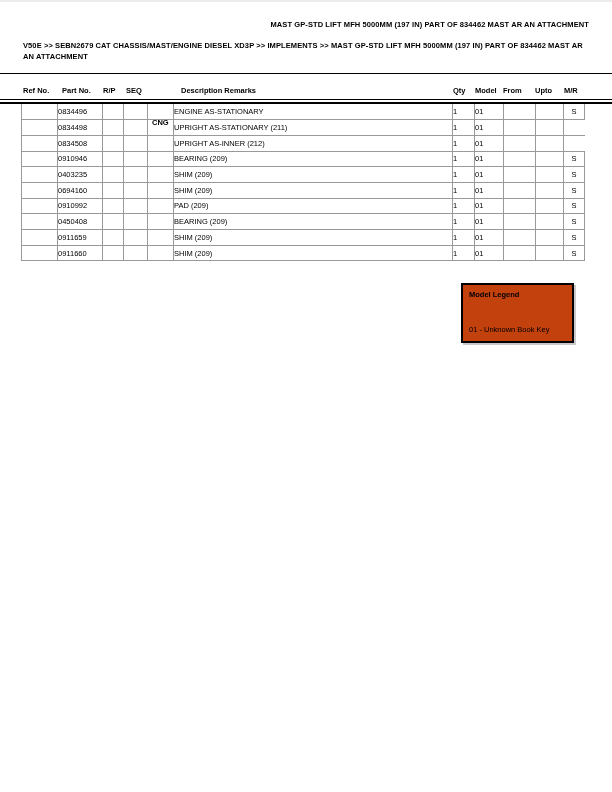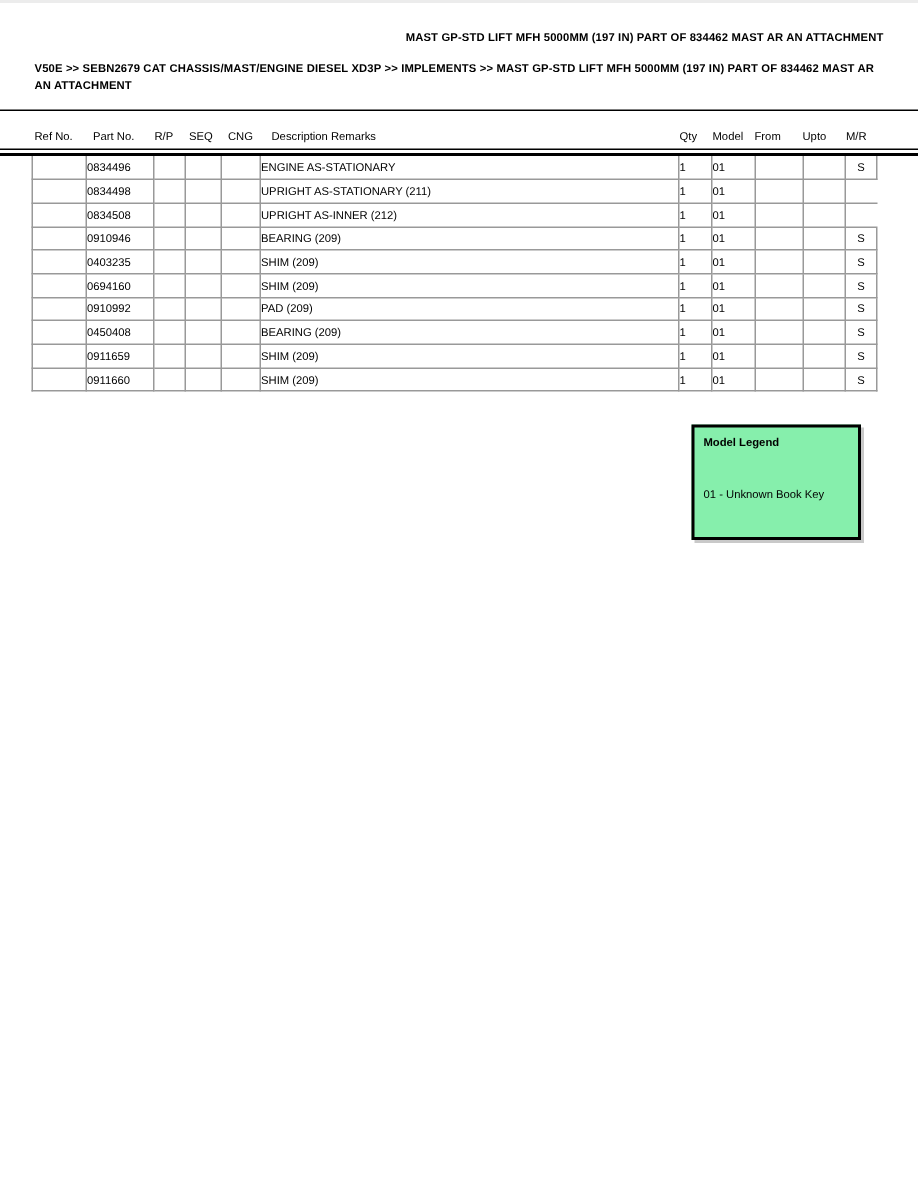--- a/index.html
+++ b/index.html
@@ -20,21 +20,21 @@
     font-size:7.5px; font-weight:bold; line-height:10.5px; letter-spacing:0.1px;
     cursor:pointer;
   }
   .rule-thin {
     position:absolute; left:0; top:73px; width:612px; height:1px; background:#000;
   }
   .col-headers {
     position:absolute; left:0; top:86px; width:612px; height:10px;
   }
   .col-headers span {
-    position:absolute; top:0; font-size:7.5px; font-weight:normal; white-space:nowrap;
+    position:absolute; top:0; font-size:7.5px; font-weight:bold; white-space:nowrap;
   }
   .rule-thick {
     position:absolute; left:0; top:99px; width:612px; height:5px;
     border-top:1px solid #000; border-bottom:2px solid #000;
     background:#fff; box-sizing:border-box;
   }
   table.parts {
     position:absolute; left:21px; top:104px; width:563px;
     border-collapse:collapse; table-layout:fixed;
     font-size:7.5px;
@@ -47,21 +47,21 @@
   table.parts tr:first-child td { border-top:none; }
   td.c-ref_no { }
   td.c-part_no { padding-left:5px; }
   td.c-description { padding-left:11px; }
   td.c-qty { padding-left:4px; }
   td.c-model { padding-left:4px; }
   td.c-mr { text-align:center; }
   tr.no-mr td.c-mr { border-right:none; }
   .legend {
     position:absolute; left:461px; top:283px; width:98px;
-    border:2px solid #000; background:#86efac; padding:4px 5px 22px 6px;
+    border:2px solid #000; background:#c2410c; padding:4px 5px 5px 6px;
     box-shadow:2px 2px 0 #c9c9c9;
   }
   .legend-title { font-size:7.5px; font-weight:bold; line-height:12px; }
   .legend-entry { font-size:7.5px; line-height:12px;margin-top:23px; }
 </style>
 </head>
 <body>
 
 <div class="page-top-edge"></div>
 
@@ -69,21 +69,21 @@
 
 <div class="breadcrumb">V50E &gt;&gt; SEBN2679 CAT CHASSIS/MAST/ENGINE DIESEL XD3P &gt;&gt; IMPLEMENTS &gt;&gt; MAST GP-STD LIFT MFH 5000MM (197 IN) PART OF 834462 MAST AR AN ATTACHMENT</div>
 
 <div class="rule-thin"></div>
 
 <div class="col-headers" id="colHeaders">
     <span style="left: 23px;">Ref No.</span>
     <span style="left: 62px;">Part No.</span>
     <span style="left: 103px;">R/P</span>
     <span style="left: 126px;">SEQ</span>
-    <span style="left: 152px;">CNG</span>
+    <span style="left: 152px; margin-top: 32px;">CNG</span>
     <span style="left: 181px; text-align: center;">Description Remarks</span>
     <span style="left: 453px;">Qty</span>
     <span style="left: 475px;">Model</span>
     <span style="left: 503px;">From</span>
     <span style="left: 535px;">Upto</span>
     <span style="left: 564px;">M/R</span>
   </div>
 
 <div class="rule-thick"></div>
 

